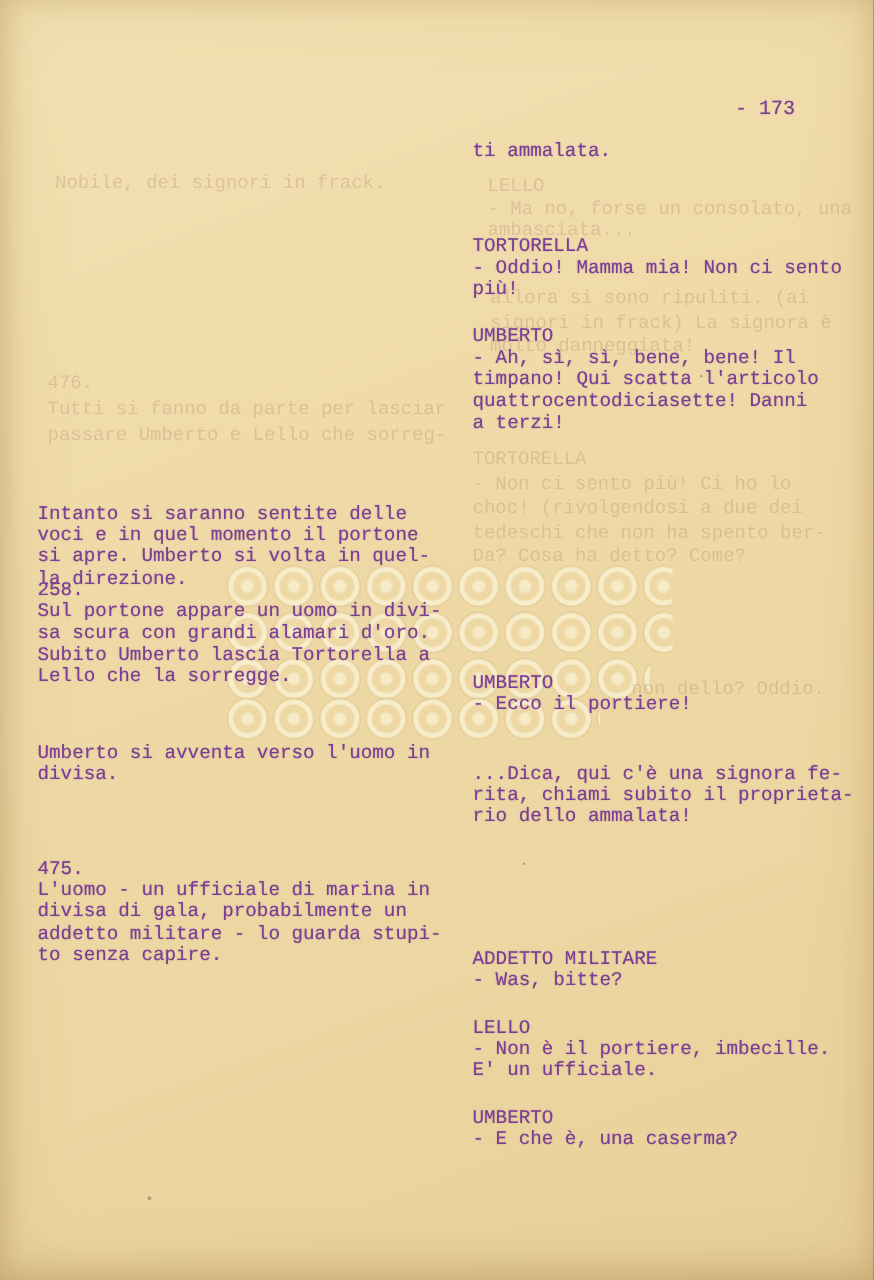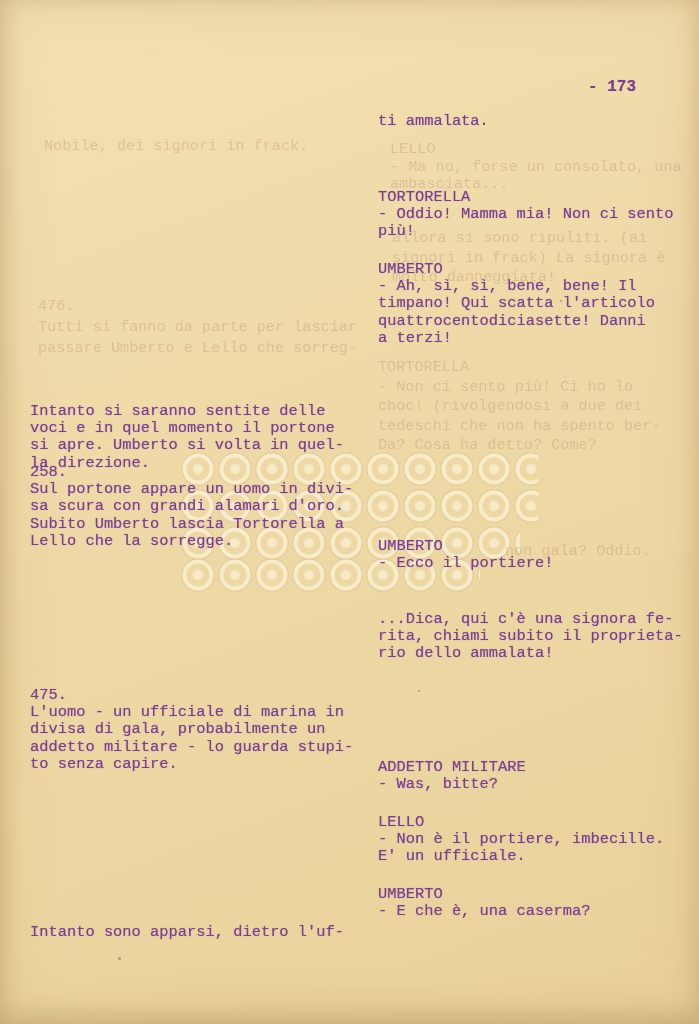--- a/index.html
+++ b/index.html
@@ -33,21 +33,21 @@
     font-weight:400;
     color:#bd8b70;
     opacity:.34;
     filter:blur(.5px);
     letter-spacing:0;
   }
   .pageno{
     position:absolute;
     top:78px;left:588px;
     font-size:16px;
-    font-weight:700;
+    font-weight:400;
     color:#7b3e94;
     text-shadow:0 0 1px rgba(118,55,145,.55);
   }
   
   .wm-strip{
     position:absolute;
     height:38px;
     opacity:.75;
     background-image:
       radial-gradient(circle at 18px 19px, rgba(250,243,214,.95) 4px, rgba(250,243,214,0) 6px),
@@ -77,39 +77,40 @@
 signori in frack) La signora è
 molto danneggiata!</div>
   <div class="g" style="left:38px;top:296px;line-height:21px;">476.
 Tutti si fanno da parte per lasciar
 passare Umberto e Lello che sorreg-</div>
   <div class="g" style="left:378px;top:358px;line-height:19.5px;">TORTORELLA
 - Non ci sento più! Ci ho lo
 choc! (rivolgendosi a due dei
 tedeschi che non ha spento ber-
 Da? Cosa ha detto? Come?</div>
-  <div class="g" style="left:505px;top:543px;line-height:17.5px;">non gala? Oddio.</div>
+  <div class="g" style="left:505px;top:543px;line-height:17.5px;">non dello? Oddio.</div>
 
   <div class="pageno">- 173</div>
 
   <div class="t" style="left:30px;top:365px;margin-top:38px;">Intanto si saranno sentite delle
 voci e in quel momento il portone
 si apre. Umberto si volta in quel-
 la direzione.</div>
   <div class="t" style="left:30px;top:464px;">258.
 Sul portone appare un uomo in divi-
 sa scura con grandi alamari d'oro.
 Subito Umberto lascia Tortorella a
 Lello che la sorregge.</div>
+  <div class="t" style="left:30px;top:594px;">Umberto si avventa verso l'uomo in
+divisa.</div>
   <div class="t" style="left:30px;top:687px;">475.
 L'uomo - un ufficiale di marina in
 divisa di gala, probabilmente un
 addetto militare - lo guarda stupi-
 to senza capire.</div>
-  <div class="t" style="left:30px;top:924px;">Intanto sono apparsi, dietro l'uf-</div>
 
   <div class="t" style="left:378px;top:113px;">ti ammalata.</div>
   <div class="t" style="left:378px;top:189px;">TORTORELLA
 - Oddio! Mamma mia! Non ci sento
 più!</div>
   <div class="t" style="left:378px;top:261px;">UMBERTO
 - Ah, sì, sì, bene, bene! Il
 timpano! Qui scatta l'articolo
 quattrocentodiciasette! Danni
 a terzi!</div>

